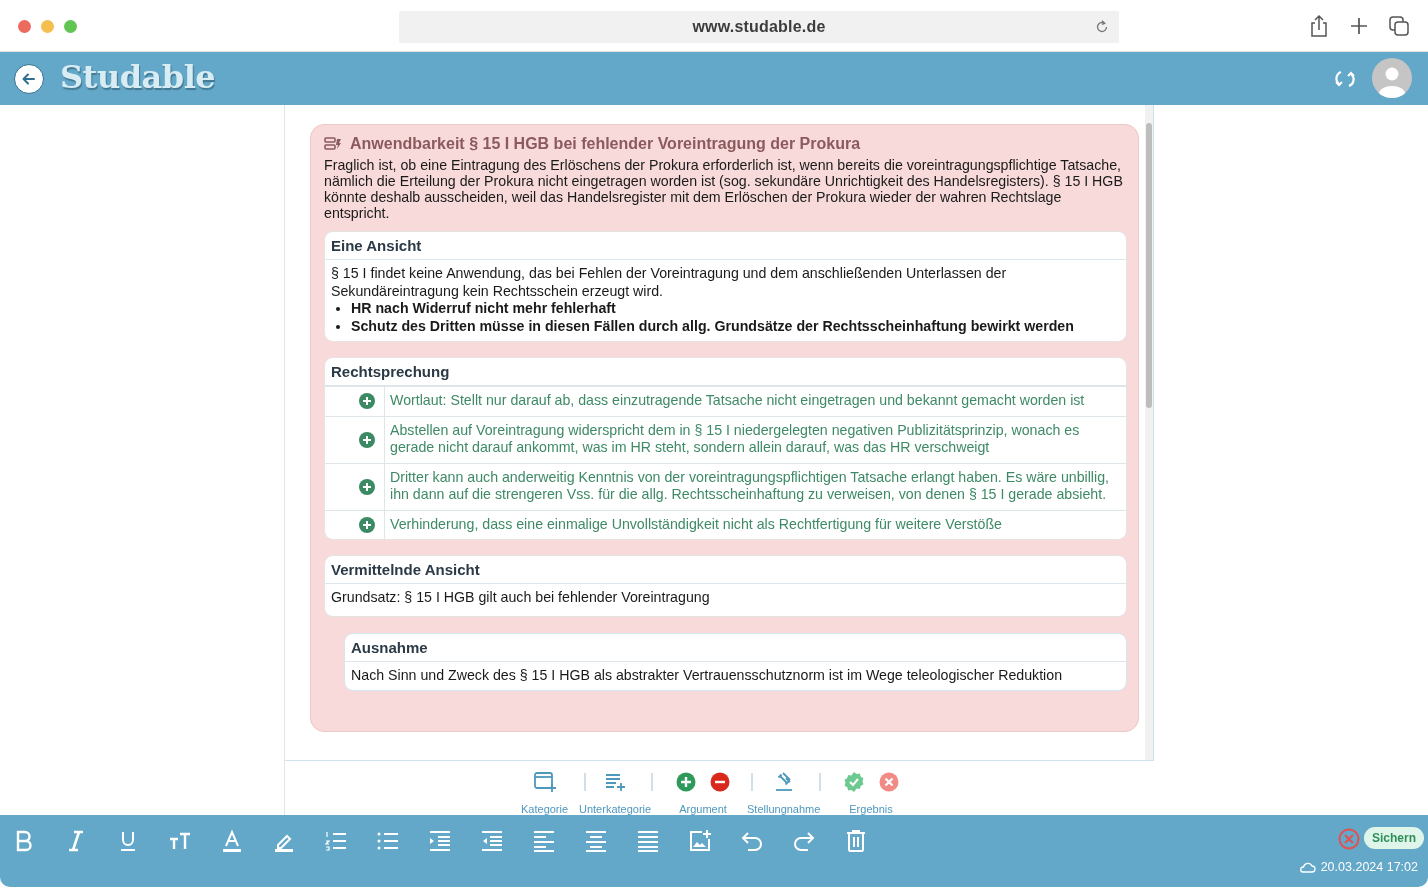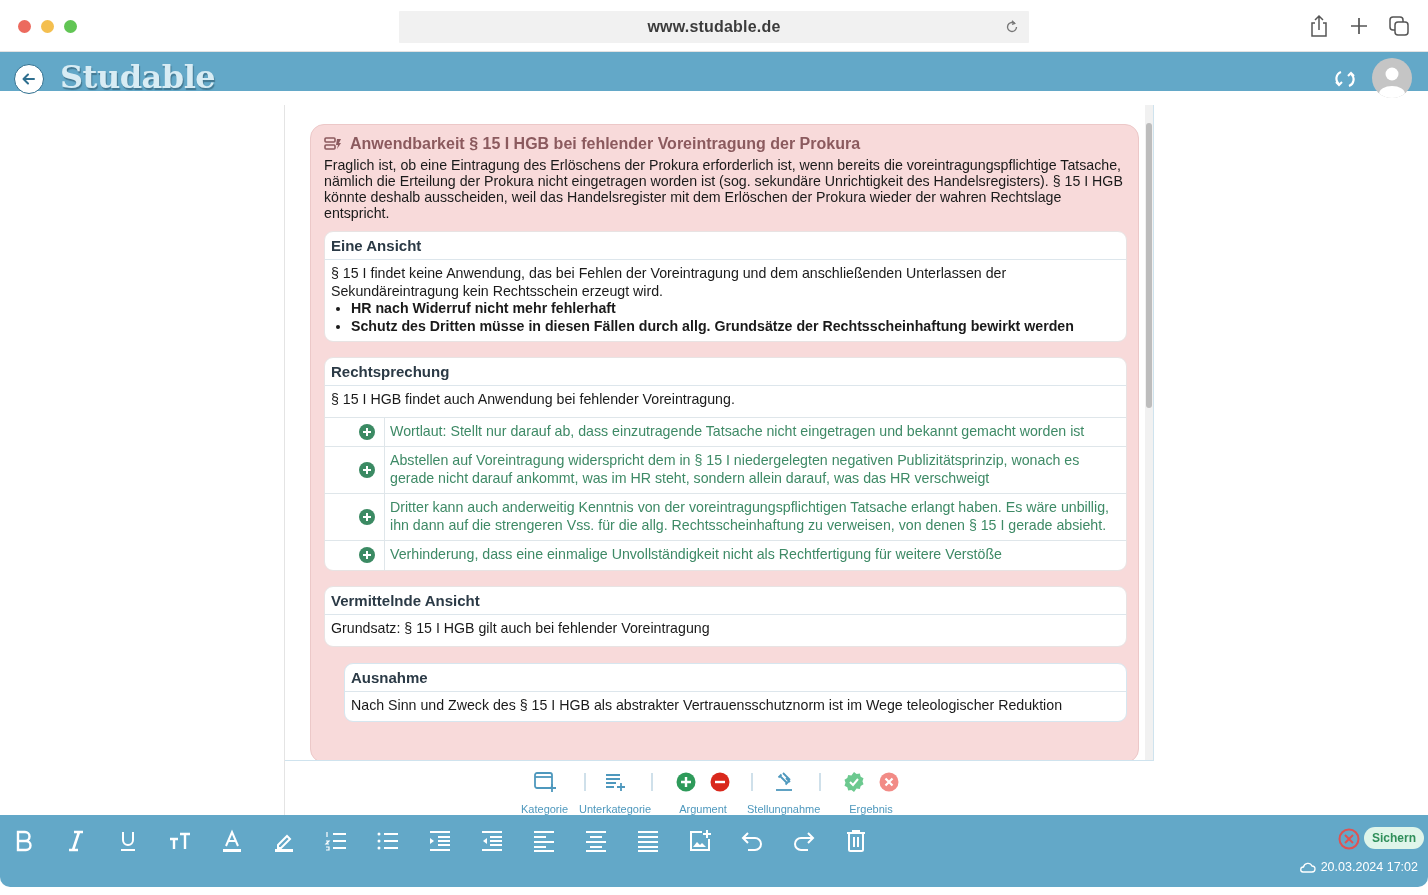--- a/index.html
+++ b/index.html
@@ -4,28 +4,28 @@
 <style>
   * { box-sizing: border-box; margin: 0; padding: 0; }
   html, body { width: 1428px; height: 895px; overflow: hidden; background: #ffffff; }
   body { font-family: "Liberation Sans", "DejaVu Sans", sans-serif; color: #1a1a1a; position: relative; }
 
   
   .chrome { position: absolute; left: 0; top: 0; width: 1428px; height: 52px; background: #ffffff; border-bottom: 1px solid #e2e2e2; }
   .traffic { position: absolute; top: 20px; left: 18px; display: flex; gap: 10px; }
   .traffic span { width: 13px; height: 13px; border-radius: 50%; display: block; }
   .t-red { background: #ec6a5e; } .t-yellow { background: #f4bf4f; } .t-green { background: #61c554; }
-  .urlbar { position: absolute; left: 399px; top: 11px; width: 630px; height: 32px; background: #f1f1f1; border-radius: 1px; display: flex; align-items: center; justify-content: center; }
+  .urlbar { position: absolute; left: 399px; top: 11px; width: 720px; height: 32px; background: #f1f1f1; border-radius: 1px; display: flex; align-items: center; justify-content: center; }
   .urlbar .url { font-size: 16px; font-weight: bold; color: #3c3c3c; letter-spacing: 0.2px; }
   .urlbar .reload { position: absolute; right: 8px; top: 7px; width: 18px; height: 18px; }
   .chrome-actions { position: absolute; right: 18px; top: 14px; display: flex; gap: 18px; }
   .chrome-actions .cbtn { width: 22px; height: 24px; display: flex; align-items: center; justify-content: center; }
 
   
-  .appbar { position: absolute; left: 0; top: 52px; width: 1428px; height: 39px; background: #63a8c8; }
+  .appbar { position: absolute; left: 0; top: 52px; width: 1428px; height: 53px; background: #63a8c8; }
   .back-btn { position: absolute; left: 14px; top: 12px; width: 30px; height: 30px; border-radius: 50%; background: #fff; border: 1.5px solid #2f6f8f; display: flex; align-items: center; justify-content: center; }
   .logo { position: absolute; left: 60px; top: 6px; font-family: "DejaVu Serif", serif; font-size: 32px; font-weight: bold; color: #d8ecf4; text-shadow: 1px 2px 1px rgba(40,80,100,0.55); letter-spacing: -0.5px; }
   .sync-btn { position: absolute; right: 70px; top: 14px; width: 26px; height: 26px; }
   .avatar { position: absolute; right: 16px; top: 6px; width: 40px; height: 40px; border-radius: 50%; background: #c5c5c5; overflow: hidden; }
 
   
   .page { position: absolute; left: 284px; top: 105px; width: 870px; height: 710px; background: #fff; border-left: 1px solid #e4e4e4; border-right: 1px solid #cfe3ee; }
   .scroll-area { position: absolute; left: 0; top: 0; width: 862px; height: 655px; overflow: hidden; }
   .scrollbar { position: absolute; right: 0; top: 0; width: 8px; height: 655px; background: #f1f1f1; }
   .scrollbar .thumb { position: absolute; left: 1px; top: 18px; width: 6px; height: 285px; background: #bdbdbd; border-radius: 3px; }
@@ -139,23 +139,20 @@
           <div>§ 15 I findet keine Anwendung, das bei Fehlen der Voreintragung und dem anschließenden Unterlassen der Sekundäreintragung kein Rechtsschein erzeugt wird.</div>
           <ul>
             <li>HR nach Widerruf nicht mehr fehlerhaft</li>
             <li>Schutz des Dritten müsse in diesen Fällen durch allg. Grundsätze der Rechtsscheinhaftung bewirkt werden</li>
           </ul>
         </div>
       </div>
 
       <div class="card" style="margin-top:15px;">
         <div class="card-head">Rechtsprechung</div>
-        <div class="card-body" style="padding-bottom:8px;">
-          <div>§ 15 I HGB findet auch Anwendung bei fehlender Voreintragung.</div>
-        </div>
         <div class="arg-row">
           <div class="arg-icon-col">
               <div class="plus-circle">
                 <svg width="10" height="10" viewBox="0 0 10 10">
                   <path d="M5 1v8M1 5h8" stroke="#fff" stroke-width="2"></path>
                 </svg>
               </div>
             </div>
           <div class="arg-text">Wortlaut: Stellt nur darauf ab, dass einzutragende Tatsache nicht eingetragen und bekannt gemacht worden ist</div>
         </div>

